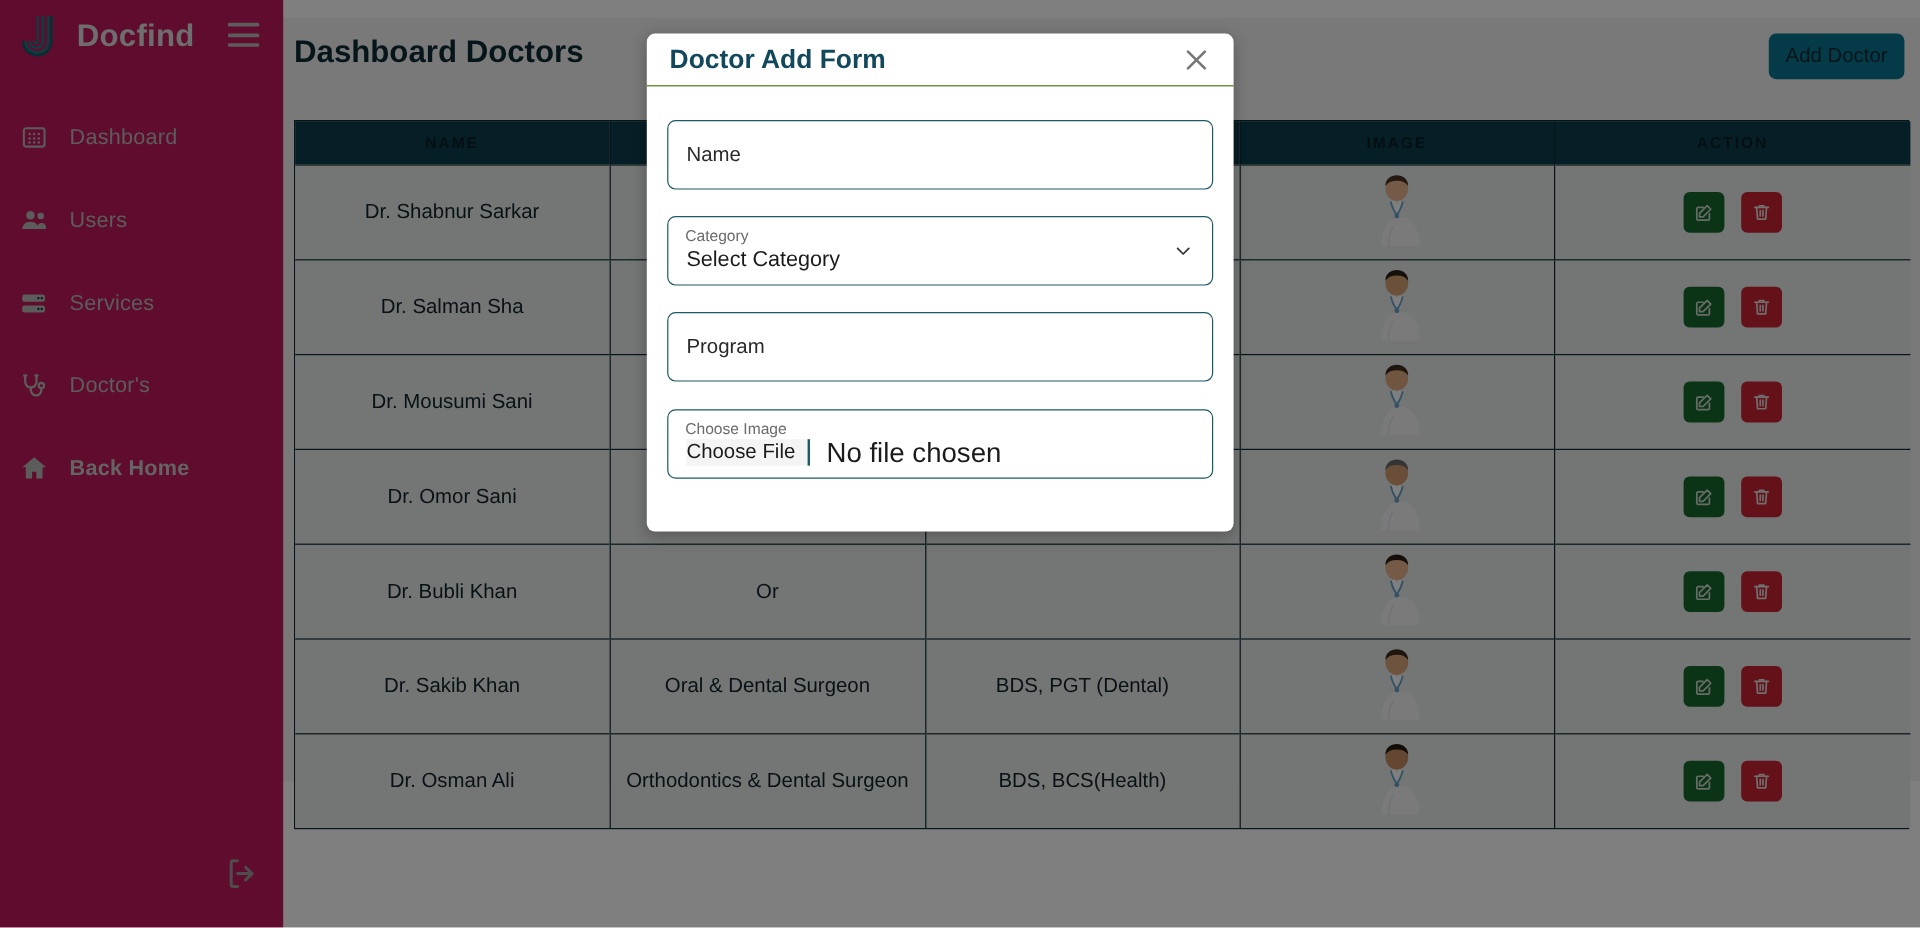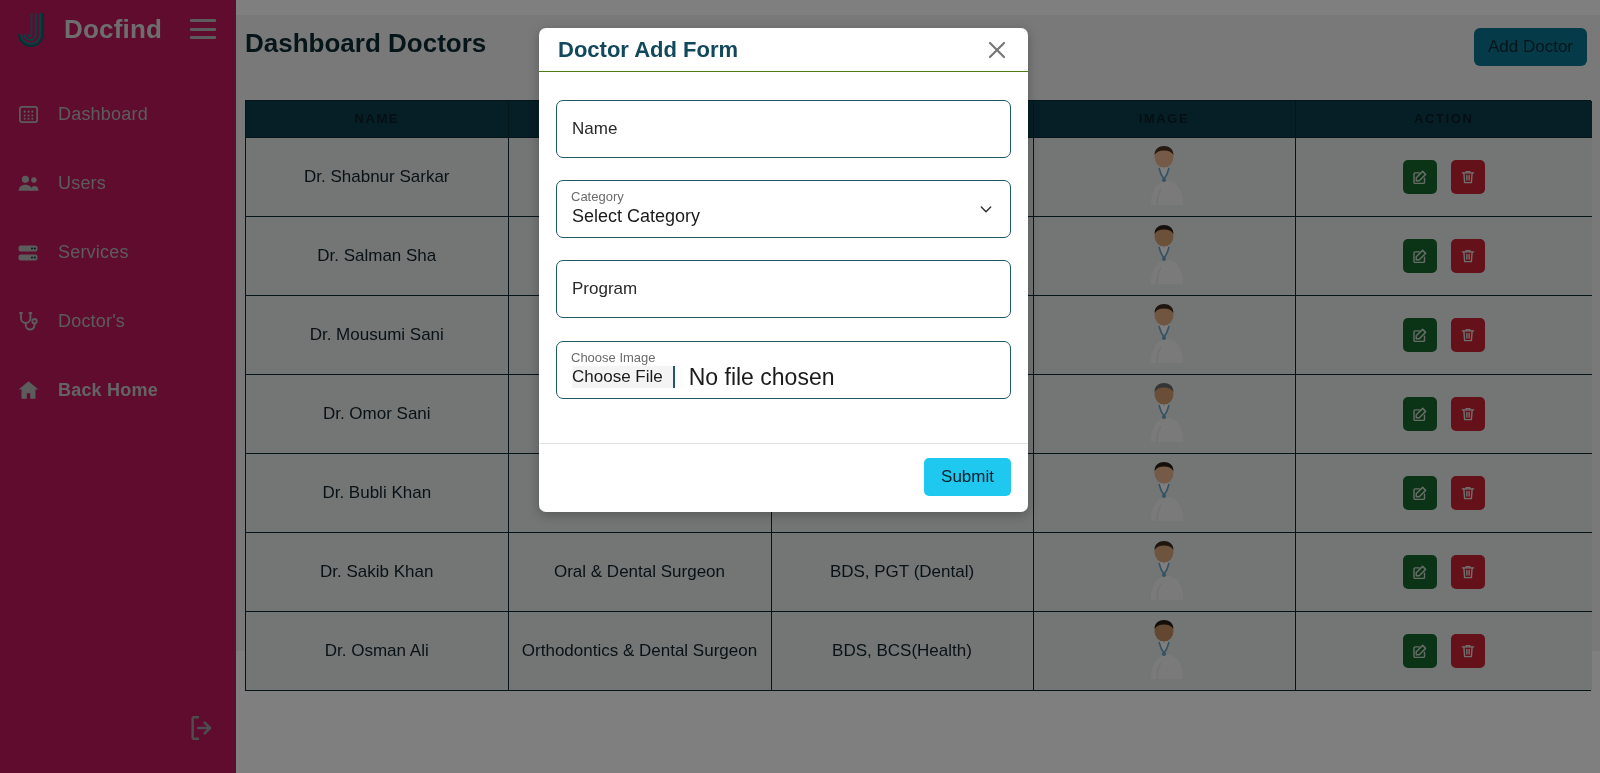--- a/index.html
+++ b/index.html
@@ -562,18 +562,15 @@
       <div class="field">
         <span class="float-label">Choose Image</span>
         <span class="file-row">
           <span class="file-btn">Choose File</span>
           <span class="file-status">No file chosen</span>
         </span>
       </div>
 
     </div>
 
-    <div class="modal-foot">
-      <button class="submit-btn">Submit</button>
-    </div>
   </div>
 
 </div>
 
 </body></html>

